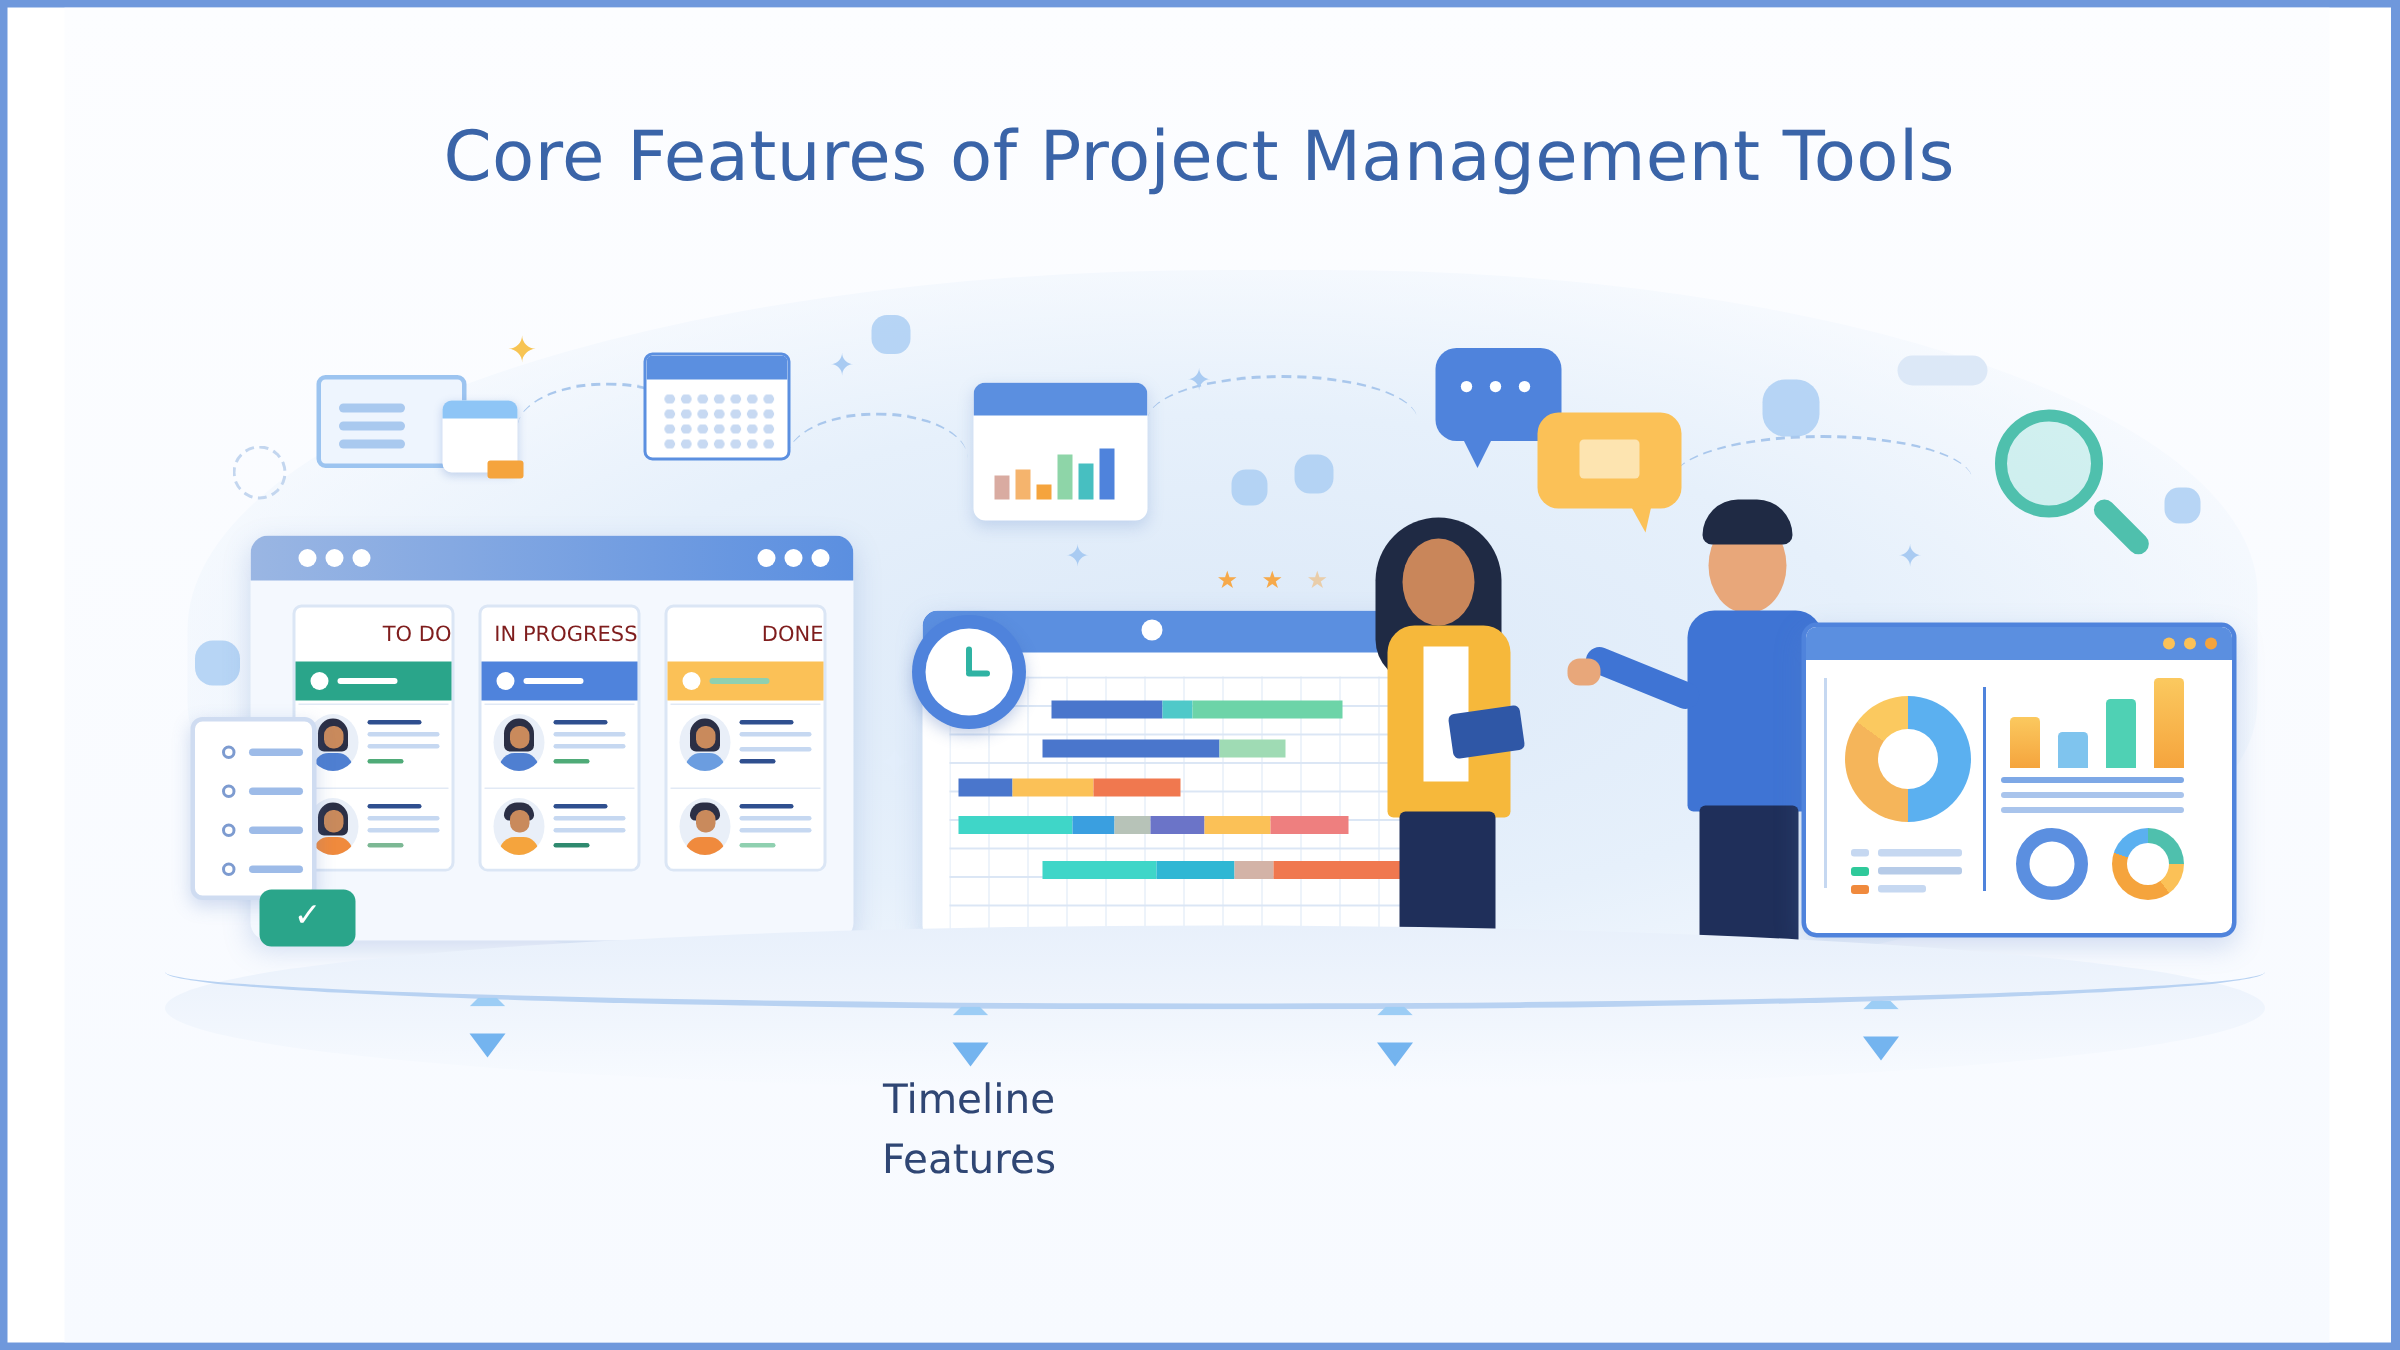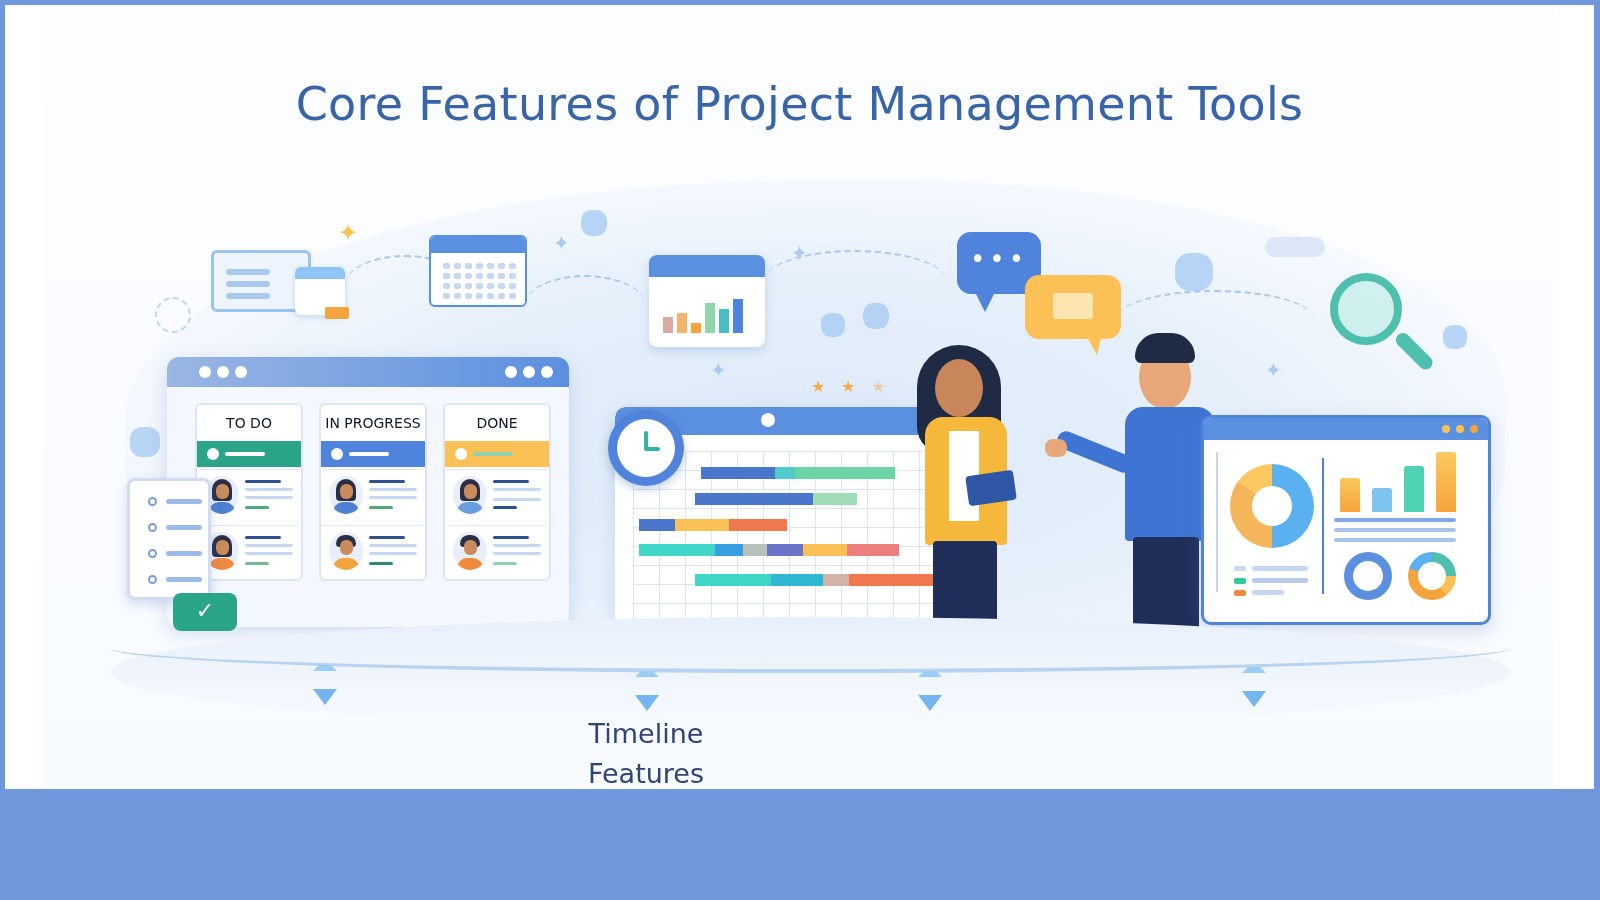--- a/index.html
+++ b/index.html
@@ -1,34 +1,34 @@
 <!DOCTYPE html>
 <html><head>
 <meta charset="utf-8">
 <style>
   * { box-sizing: border-box; margin: 0; padding: 0; }
   html, body { width: 1600px; height: 900px; overflow: hidden; }
   body { background: #6f98dc; font-family: "DejaVu Sans", sans-serif; position: relative; }
-  .frame { position: absolute; left: 5px; top: 5px; width: 1589px; height: 784px; background: #ffffff; overflow: hidden; }
+  .frame { position: absolute; left: 5px; top: 5px; width: 1589px; height: 890px; background: #ffffff; overflow: hidden; }
   .panel { position: absolute; left: 38px; top: 0; width: 1510px; height: 890px; background: linear-gradient(180deg,#fcfdff 0%,#f7faff 100%); }
   .title { position: absolute; left: 0; right: 0; top: 72px; text-align: center; font-size: 46px; color: #3a64a8; font-weight: normal; letter-spacing: 0.3px; }
   .cloud { position: absolute; left: 120px; top: 175px; width: 1380px; height: 480px; background: radial-gradient(ellipse at 50% 55%, #dce9f8 0%, #e6f0fb 45%, rgba(240,246,253,0.4) 75%, rgba(255,255,255,0) 100%); border-radius: 50% 45% 40% 40%; }
   .abs { position: absolute; }
   .dash { position: absolute; border-top: 2px dashed #a9c7ec; border-radius: 50%; height: 60px; }
 
   
   .mini-win { background: #eef5fe; border: 3px solid #9cc4f0; border-radius: 6px; }
   .bar-line { position: absolute; height: 6px; border-radius: 3px; background: #a9c9ef; }
 
   
   .kanban { left: 162px; top: 352px; width: 402px; height: 270px; background: #f4f8fe; border-radius: 12px; box-shadow: 0 6px 18px rgba(90,130,200,0.25); overflow: hidden; }
   .kanban-head { height: 30px; background: linear-gradient(90deg,#9ab6e3,#5b8fe0); position: relative; }
   .dot { position: absolute; width: 12px; height: 12px; border-radius: 50%; background: #ffffff; top: 9px; }
   .col { position: absolute; top: 46px; width: 108px; height: 178px; background: #fff; border: 2px solid #dbe6f5; border-radius: 6px; }
-  .col-title { position: absolute; top: 10px; left: 0; right: 0; text-align: center; font-size: 14px; color: #0f172a; }
+  .col-title { position: absolute; top: 10px; left: 0; right: 0; text-align: right; font-size: 14px; color: #7f1d1d; }
   .col-bar { position: absolute; top: 36px; left: 0; right: 0; height: 26px; }
   .col-bar .cdot { position: absolute; left: 10px; top: 7px; width: 12px; height: 12px; border-radius: 50%; background: #fff; }
   .col-bar .cline { position: absolute; left: 28px; top: 11px; width: 40px; height: 4px; border-radius: 2px; background: #fff; }
   .card { position: absolute; left: 2px; right: 2px; height: 54px; background: #fff; border-top: 1px solid #e1e9f5; }
   .avatar { position: absolute; left: 6px; top: 6px; width: 34px; height: 38px; border-radius: 50%; background: #e9eff8; overflow: hidden; }
   .avatar .hair { position: absolute; left: 7px; top: 3px; width: 20px; height: 22px; border-radius: 10px 10px 4px 4px; background: #2b2f45; }
   .avatar .face { position: absolute; left: 11px; top: 8px; width: 13px; height: 15px; border-radius: 6px; background: #c98a5c; }
   .avatar .shirt { position: absolute; left: 4px; top: 26px; width: 26px; height: 16px; border-radius: 10px 10px 0 0; }
   .tl { position: absolute; height: 3px; border-radius: 2px; }
 

